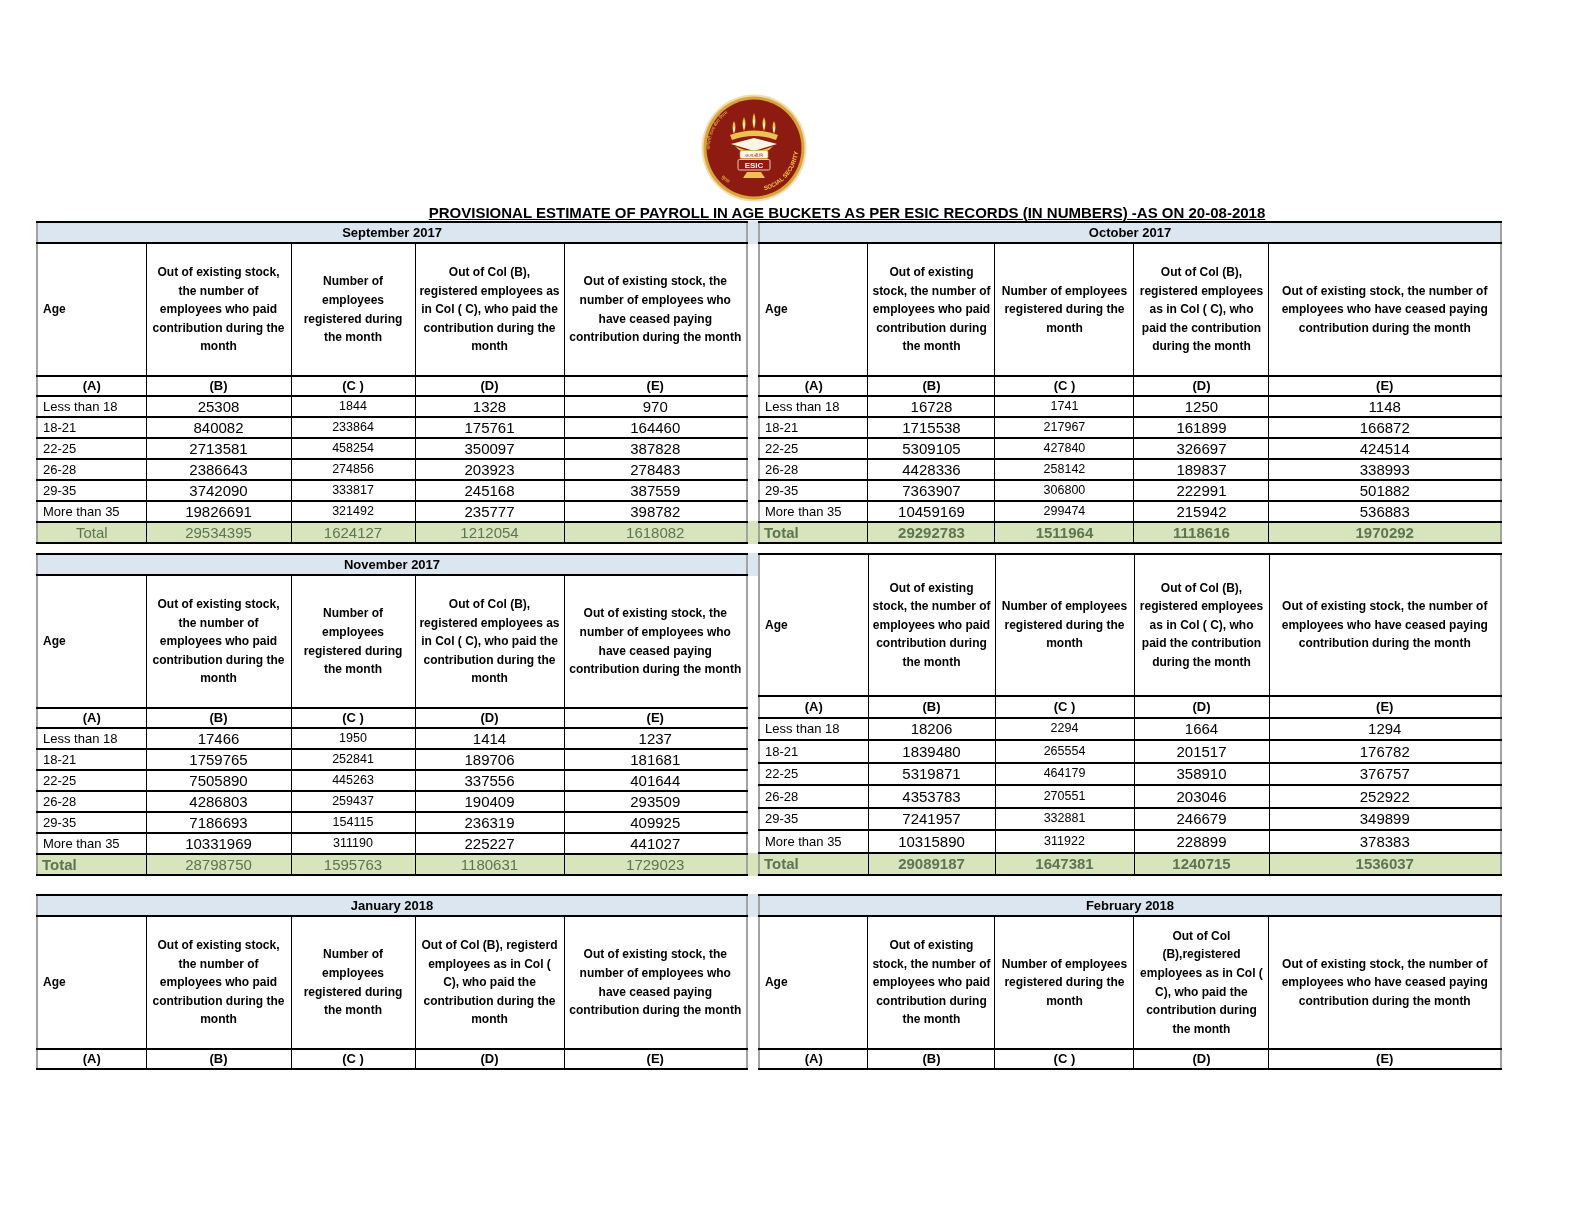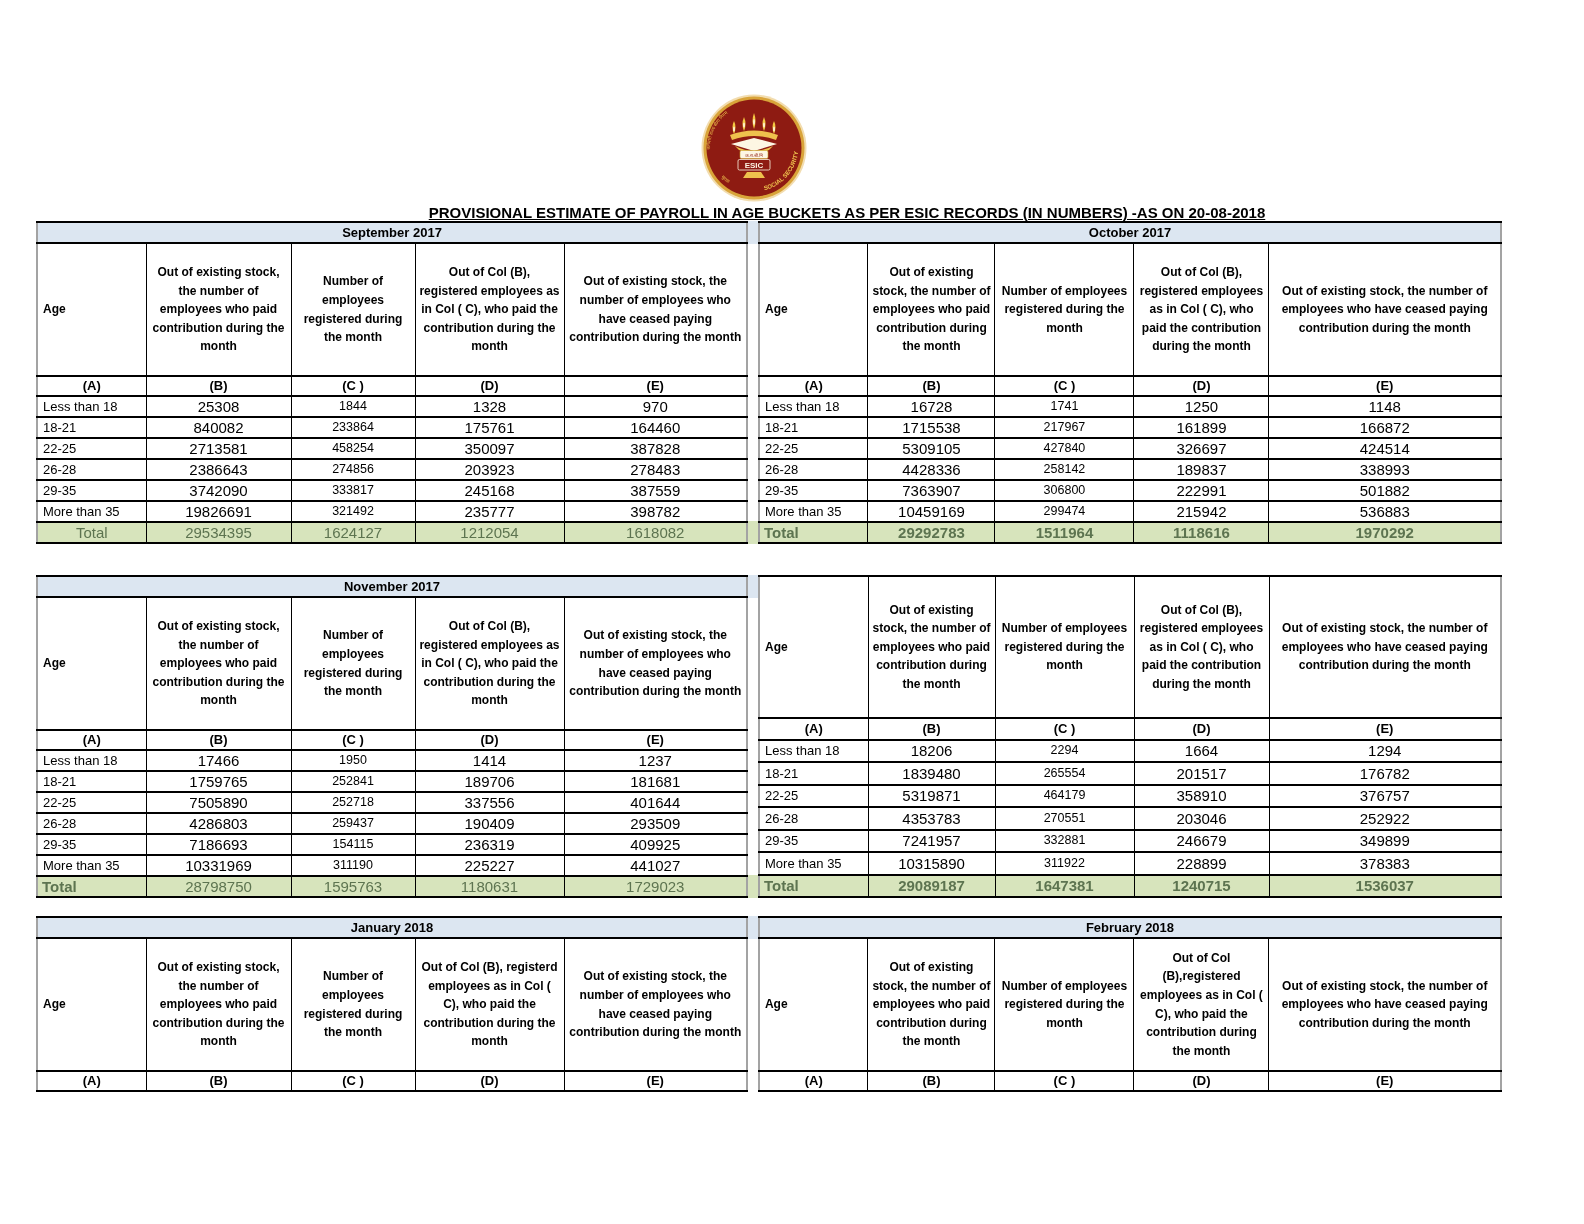--- a/index.html
+++ b/index.html
@@ -7,21 +7,21 @@
     width:1584px;height:1224px;position:relative;
     font-family:"Liberation Sans",sans-serif;color:#000;
   }
   .logo-wrap{position:absolute;left:701px;top:94px;width:106px;height:108px;}
   .doc-title{
     padding-top:204px;text-align:center;font-weight:bold;font-size:15px;
     text-decoration:underline;letter-spacing:0px;text-indent:110px;white-space:nowrap;border-radius:25px;
   }
   .content{margin-left:36px;width:1466px;}
   .pair{display:flex;align-items:stretch;}
-  .pair-2{margin-top:31px;}
+  .pair-2{margin-top:9px;}
   .pair-3{margin-top:18px;}
   table.month-table{border-collapse:collapse;table-layout:fixed;border:2px solid #a3a3a3;}
   table.t-left{width:710px;}
   table.t-right{width:742px;}
   td{border-left:1px solid #000;border-right:1px solid #000;
      border-top:2px solid #000;border-bottom:2px solid #000;
      padding:0 4px;overflow:hidden;}
   .title-row td{
     height:19px;background:#dce6f1;font-weight:bold;font-size:13px;
     text-align:center;line-height:19px;
@@ -303,21 +303,21 @@
           <tr class="data-row">
             <td class="age-cell">18-21</td>
             <td class="num col-b">1759765</td>
             <td class="num col-c">252841</td>
             <td class="num col-d">189706</td>
             <td class="num col-e">181681</td>
           </tr>
           <tr class="data-row">
             <td class="age-cell">22-25</td>
             <td class="num col-b">7505890</td>
-            <td class="num col-c">252718</td>
+            <td class="num col-c">445263</td>
             <td class="num col-d">337556</td>
             <td class="num col-e">401644</td>
           </tr>
           <tr class="data-row">
             <td class="age-cell">26-28</td>
             <td class="num col-b">4286803</td>
             <td class="num col-c">259437</td>
             <td class="num col-d">190409</td>
             <td class="num col-e">293509</td>
           </tr>

